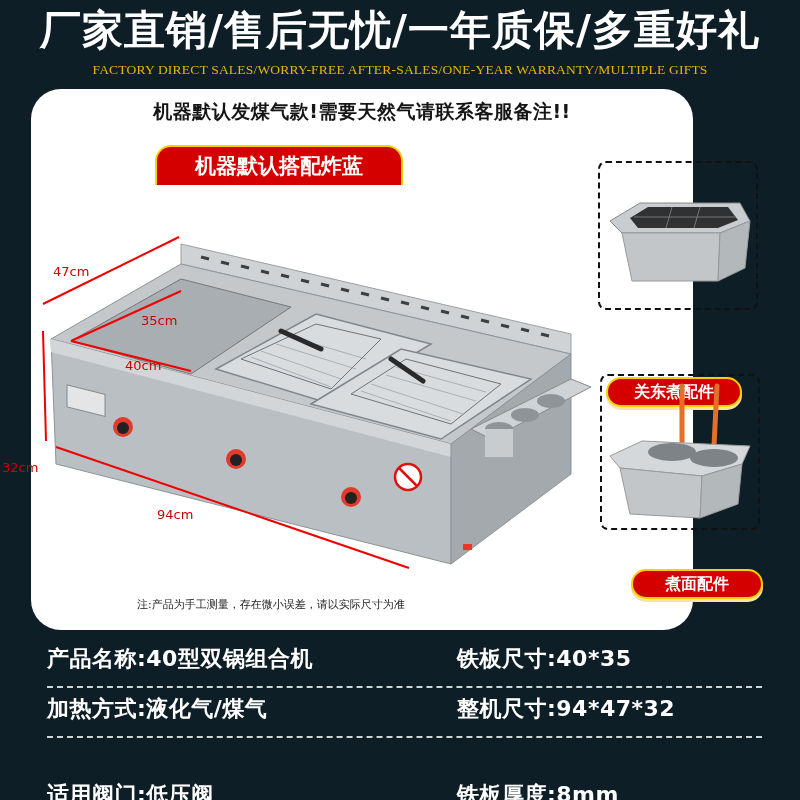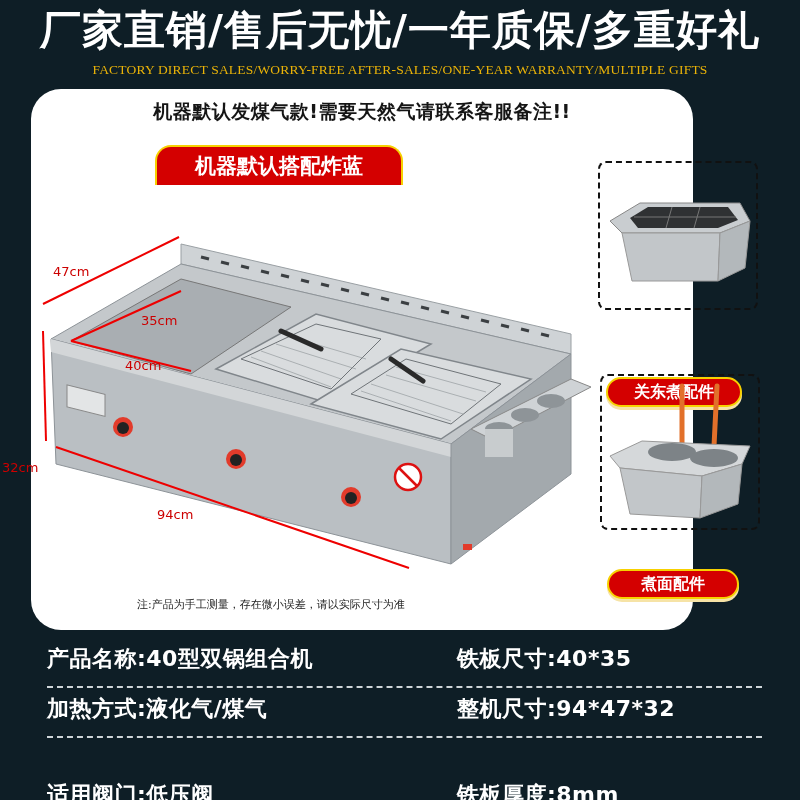--- a/index.html
+++ b/index.html
@@ -13,21 +13,21 @@
   .notice { position: absolute; left: 0; top: 10px; width: 100%; text-align: center; color: #151515; font-size: 19px; font-weight: bold; letter-spacing: 0.5px; }
 
   .badge-top { position: absolute; left: 124px; top: 56px; width: 248px; height: 40px; background: #d40000; border-radius: 16px 16px 0 0; border: 2px solid #f7d100; border-bottom: none; text-align: center; color: #fff; font-weight: bold; font-size: 21px; line-height: 38px; }
   .badge-bottom { position: absolute; left: 21px; top: 94px; width: 506px; height: 38px; background: #d40000; border-radius: 18px; border: 2px solid #f7d100; box-shadow: 0 3px 0 #f6e3a6; text-align: center; color: #fff; font-weight: bold; font-size: 21px; line-height: 34px; }
 
   .accessory { position: absolute; width: 160px; height: 149px; border: 2.5px dashed #111; border-radius: 8px; }
   .acc1 { left: 567px; top: 72px; }
   .acc2 { left: 569px; top: 285px; height: 156px; }
   .acc-label { position: absolute; height: 30px; background: #d40000; border: 2px solid #f7d100; border-radius: 15px; box-shadow: 0 3px 0 #f6e3a6; color: #fff; font-weight: bold; font-size: 16px; line-height: 26px; text-align: center; }
   .acc-label1 { left: 575px; top: 256px; width: 136px; margin-top: 32px; }
-  .acc-label2 { left: 576px; top: 480px; width: 132px; }
+  .acc-label2 { left: 600px; top: 480px; width: 132px; }
 
   .product { position: absolute; left: 0; top: 140px; width: 560px; height: 360px; }
   .dim { position: absolute; color: #c00; font-size: 13px; }
 
   .footnote { position: absolute; left: 65px; top: 508px; color: #222; font-size: 11px; margin-left: 41px; }
 
   .specs { position: absolute; left: 47px; top: 638px; width: 715px; }
   .spec-row { position: relative; height: 50px; border-bottom: 2px dashed #cfd6d9; }
   .spec-row:last-child { border-bottom: none; margin-top: 36px; }
   .spec-cell { position: absolute; top: 6px; font-size: 22px; font-weight: bold; color: #fff; letter-spacing: 0.5px; }

